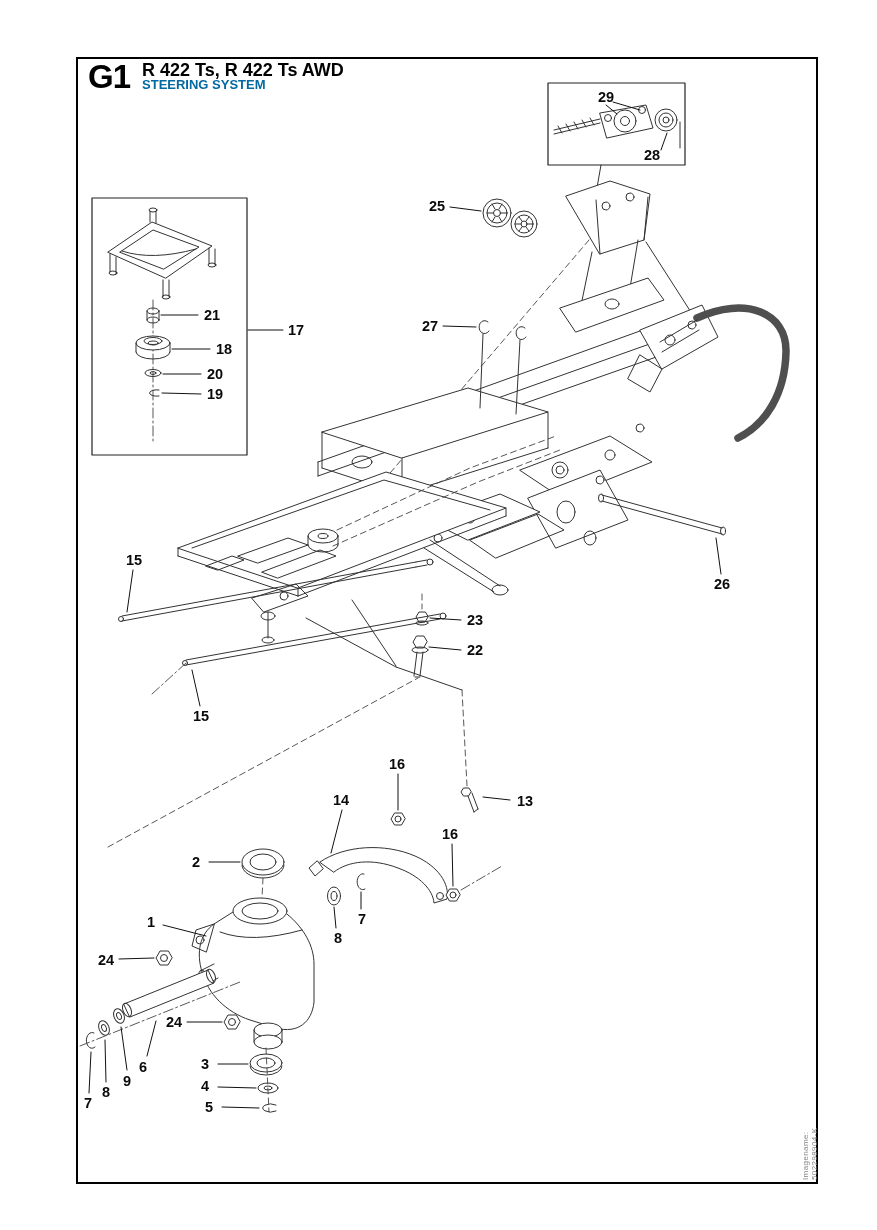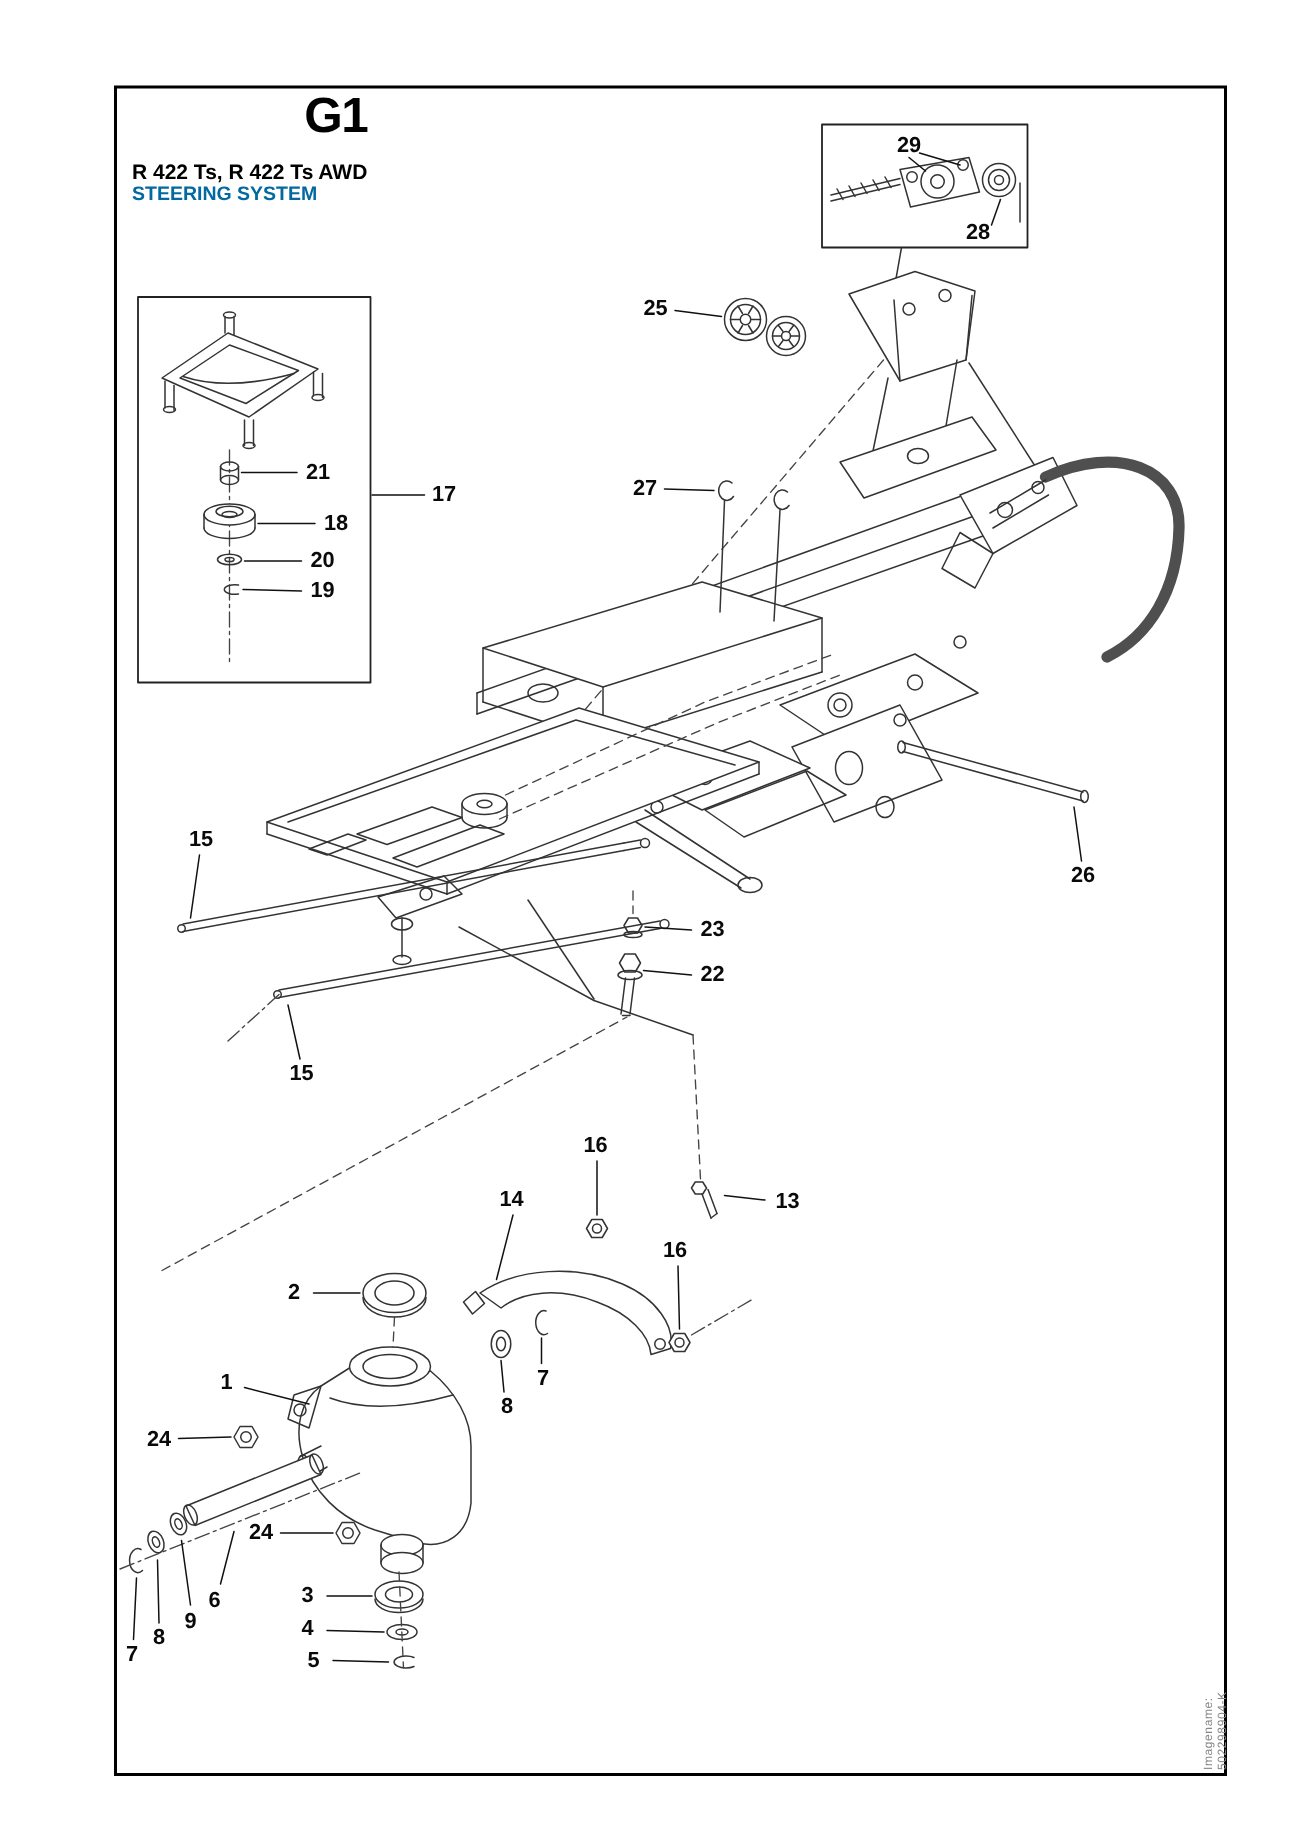--- a/index.html
+++ b/index.html
@@ -1,23 +1,23 @@
 <!DOCTYPE html>
 <html><head>
 <meta charset="utf-8">
 <style>
   html,body { margin:0; padding:0; background:#fff; }
   .page { position:relative; width:877px; height:1230px; background:#fff; overflow:hidden;
           font-family:"Liberation Sans", sans-serif; }
   .frame { position:absolute; left:76px; top:57px; width:742px; height:1127px;
            border:2px solid #000; box-sizing:border-box; background:#fff; }
-  .header { position:absolute; left:88px; top:60px; display:flex; gap:12px; align-items:flex-end;flex-direction:column; }
+  .header { position:absolute; left:88px; top:60px; display:flex; gap:12px; align-items:center; }
   .section-code { font-weight:bold; font-size:33px; line-height:33px; color:#000; letter-spacing:-1px; }
   .titles { padding-top:2px; }
-  .model-line { font-weight:bold; font-size:14px; line-height:14px; color:#000; }
+  .model-line { font-weight:bold; font-size:18px; line-height:14px; color:#000; }
   .page-title { font-weight:bold; font-size:13px; line-height:15px; color:#0369a1; }
   .imagename { position:absolute; left:801px; top:1180px; transform-origin:0 0;
                transform:rotate(-90deg); font-size:8px; color:#868686; letter-spacing:.4px; }
   #diagram { position:absolute; left:0; top:0; }
   #diagram line, #diagram path, #diagram polyline, #diagram polygon,
   #diagram ellipse, #diagram circle, #diagram rect {
     stroke:#333; stroke-width:1; fill:none; stroke-linecap:round; stroke-linejoin:round;
   }
   #diagram .solid { fill:#fff; }
   #diagram .box { stroke:#222; stroke-width:1.2; }

